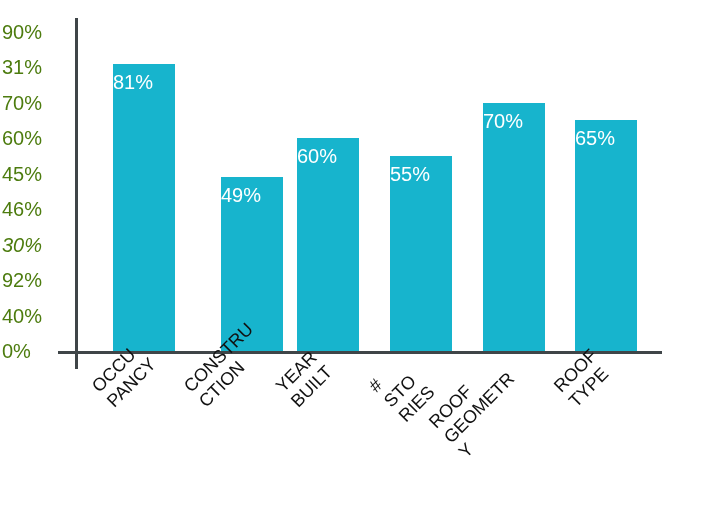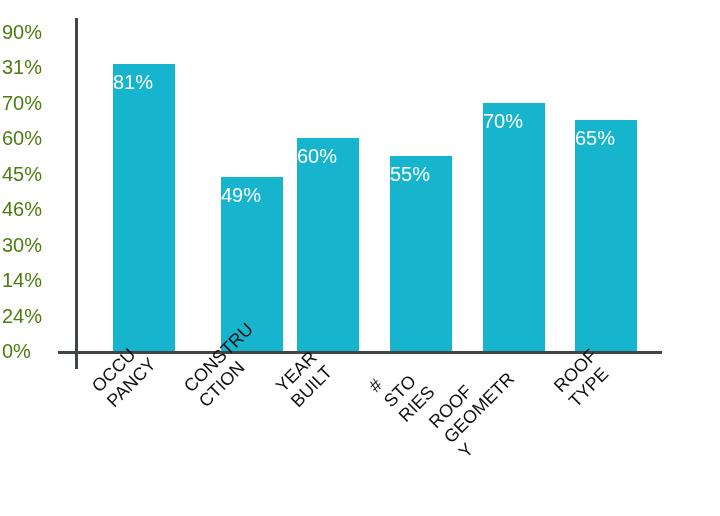--- a/index.html
+++ b/index.html
@@ -106,23 +106,23 @@
 
 <div id="chart-root">
 
   <div class="y-ticks-wrap">
     <div class="y-tick-label" style="top:22px;">90%</div>
     <div class="y-tick-label" style="top:57px;">31%</div>
     <div class="y-tick-label" style="top:93px;">70%</div>
     <div class="y-tick-label" style="top:128px;">60%</div>
     <div class="y-tick-label" style="top:164px;">45%</div>
     <div class="y-tick-label" style="top:199px;">46%</div>
-    <div class="y-tick-label" style="top:235px;">30%</div>
-    <div class="y-tick-label" style="top:270px;">14%</div>
-    <div class="y-tick-label" style="top:306px;">24%</div>
+    <div class="y-tick-label" style="top:235px;font-style:italic;">30%</div>
+    <div class="y-tick-label" style="top:270px;">92%</div>
+    <div class="y-tick-label" style="top:306px;">40%</div>
     <div class="y-tick-label" style="top:341px;">0%</div>
   </div>
 
   <div class="y-axis-line"></div>
   <div class="x-axis-line"></div>
   <div class="x-axis-tick"></div>
 
   <div class="plot">
 
     <div class="bar" style="left:113px; width:62px; top:64px; height:287px;">

